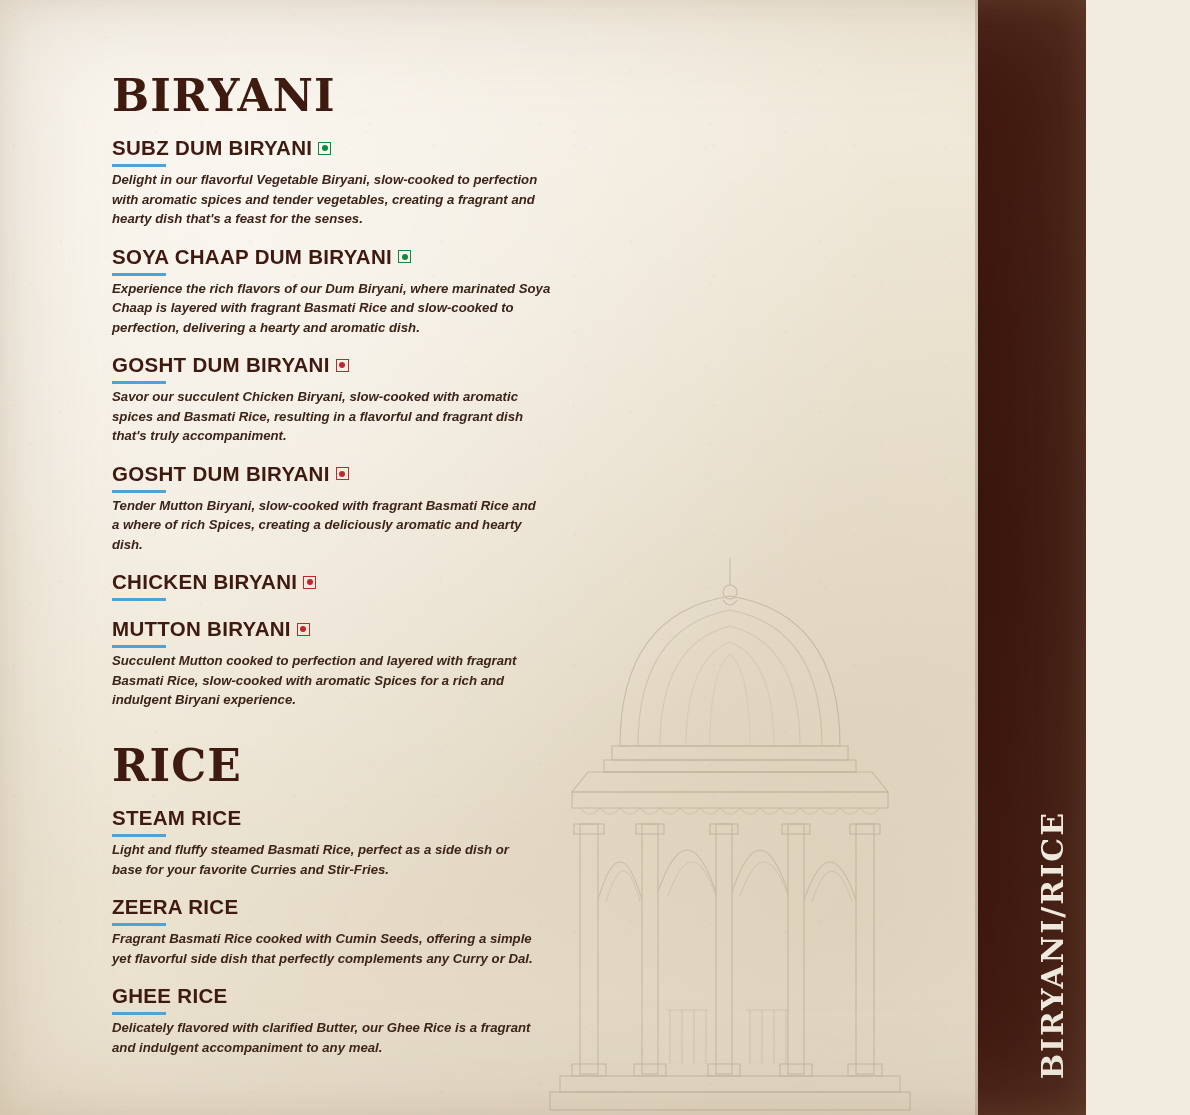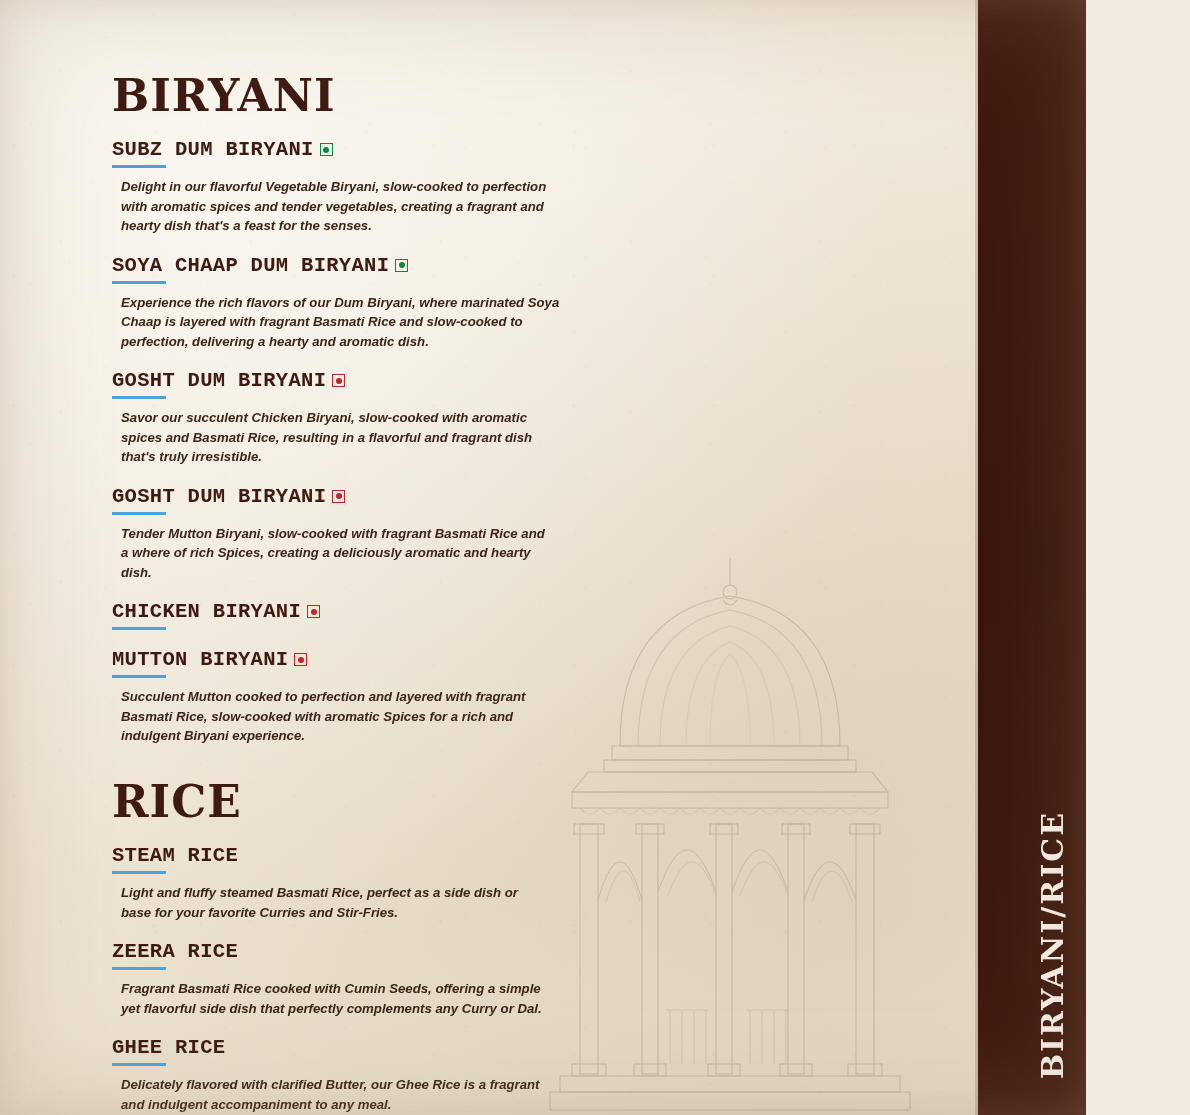--- a/index.html
+++ b/index.html
@@ -121,21 +121,21 @@
     align-items: baseline;
     justify-content: space-between;
   }
   .item-name-wrap {
     display: flex;
     align-items: center;
     gap: 6px;
     max-width: 620px;
   }
   .item-name {
-    font-family: Liberation Mono, monospace;
+    font-family: Liberation Sans, sans-serif;
     font-weight: 700;
     font-size: 20.5px;
     letter-spacing: 0.3px;
     color: #3e1a10;
     white-space: nowrap;
   }
   .price {
     font-family: "Liberation Sans", sans-serif;
     font-weight: 700;
     font-size: 21px;
@@ -157,21 +157,21 @@
     margin: 4px 0 3px 0;
   }
   .desc {
     font-family: "Liberation Sans", sans-serif;
     font-style: italic;
     font-weight: 700;
     font-size: 13.2px;
     line-height: 1.48;
     color: #3c2418;
     max-width: 430px;
-    margin: 9px;
+    margin: 0;
   }
   .desc.wide { max-width: 450px; }
 
   
   .mark {
     display: inline-block;
     width: 13px;
     height: 13px;
     border: 1.6px solid #0a8a3c;
     position: relative;
@@ -305,21 +305,21 @@
         <div class="item-head">
           <div class="item-name-wrap">
             <span class="item-name">GOSHT DUM BIRYANI</span>
             <span class="mark nonveg"></span>
           </div>
           <div class="price-cell">
             <span class="price">349/-</span>
           </div>
         </div>
         <div class="underline"></div>
-        <p class="desc">Savor our succulent Chicken Biryani, slow-cooked with aromatic spices and Basmati Rice, resulting in a flavorful and fragrant dish that's truly irresistible.</p>
+        <p class="desc">Savor our succulent Chicken Biryani, slow-cooked with aromatic spices and Basmati Rice, resulting in a flavorful and fragrant dish that's truly accompaniment.</p>
       </div>
 
       <div class="item">
         <div class="item-head">
           <div class="item-name-wrap">
             <span class="item-name">GOSHT DUM BIRYANI</span>
             <span class="mark nonveg"></span>
           </div>
           <div class="price-cell">
             <span class="price">399/-</span>

